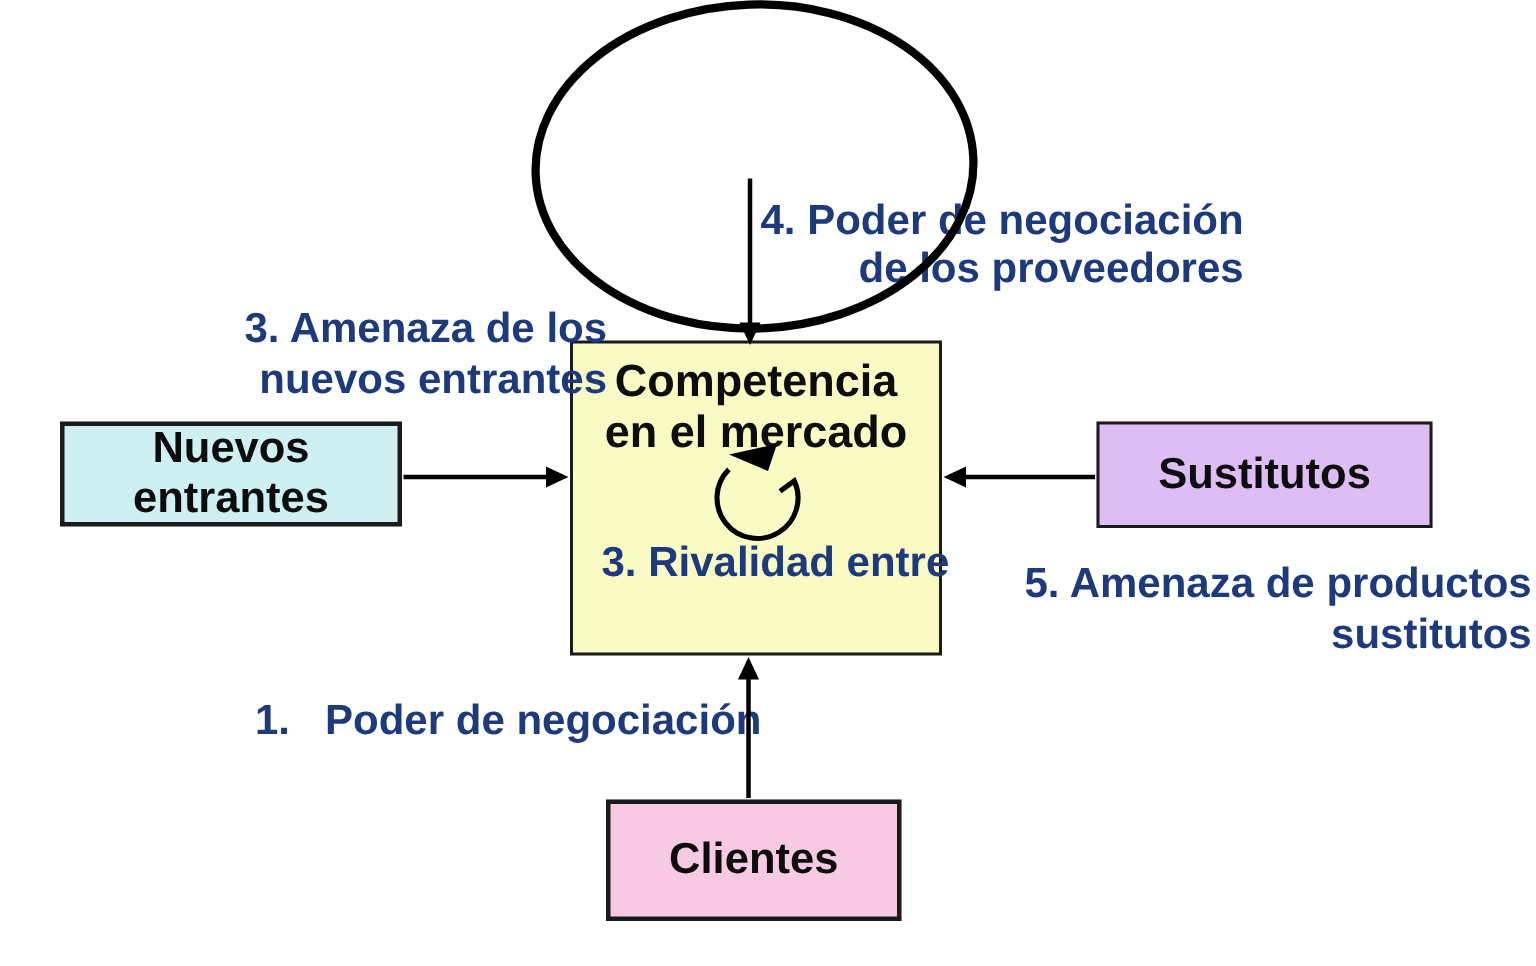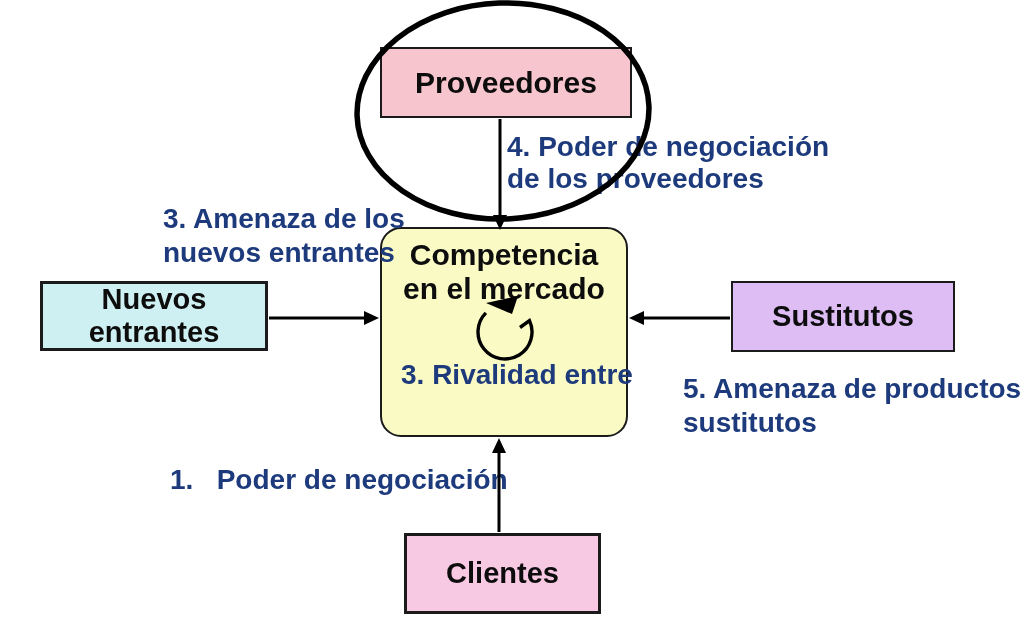--- a/index.html
+++ b/index.html
@@ -26,51 +26,49 @@
   .node-proveedores{left:380px;top:47px;width:252px;height:71px;font-size:30px;background:var(--proveedores_fill);}
   .node-nuevos{left:40px;top:281px;width:228px;height:70px;font-size:29px;line-height:33px;background:var(--nuevos_fill);border-width:3px;}
   .node-sustitutos{left:731px;top:281px;width:224px;height:71px;font-size:29px;background:var(--sustitutos_fill);}
   .node-clientes{left:404px;top:533px;width:197px;height:81px;font-size:29px;background:var(--clientes_fill);border-width:3px;}
   .node-competencia{
     left:380px;top:227px;width:248px;height:210px;
     background:var(--competencia_fill);
     align-items:flex-start;
     font-size:30px;line-height:34px;
     padding-top:9px;
-    border-radius:21px;
   }
   .force{
     position:absolute;
     color:var(--label_text);
     font-weight:bold;
     font-size:28px;
     line-height:34px;
     z-index:2;
   }
-  .force-line{white-space:pre;}
+  .force-line{white-space:pre;text-align:right;}
   .force-1{left:145px;top:462px;line-height:35px;}
   .force-1 .line1{margin-left:25px;}
   .force-2{left:401px;top:356px;line-height:38px;}
   .force-3{left:149px;top:202px;margin-left:14px;}
   .force-4{left:507px;top:131px;line-height:32px;}
   .force-5{left:683px;top:372px;}
   .overlay{
     position:absolute;left:0;top:0;width:1024px;height:644px;
     z-index:3;
     pointer-events:none;
   }
   .overlay .stroke{stroke:var(--line);fill:none;}
   .overlay .fill{fill:var(--line);stroke:none;}
 </style>
 </head>
 <body>
 
 <div class="canvas">
 
-  <div class="node node-proveedores">Proveedores</div>
 
   <div class="node node-nuevos">Nuevos
 entrantes</div>
 
   <div class="node node-sustitutos">Sustitutos</div>
 
   <div class="node node-clientes">Clientes</div>
 
   <div class="node node-competencia">
     <span>Competencia

